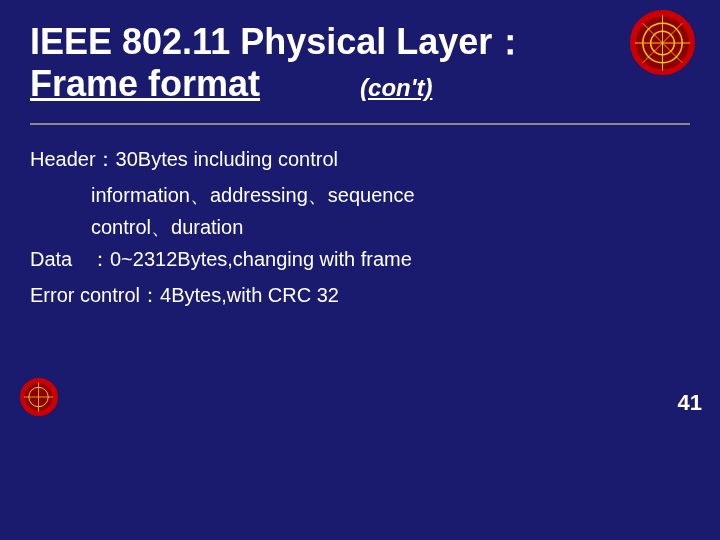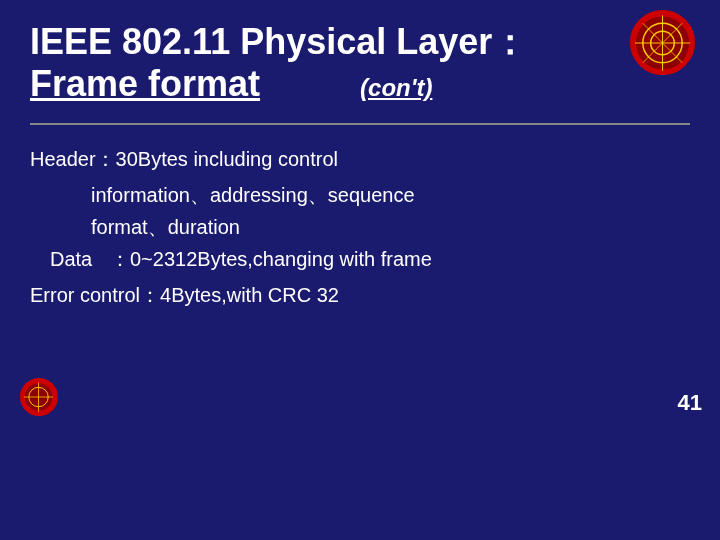--- a/index.html
+++ b/index.html
@@ -110,21 +110,20 @@
       display: flex;
       align-items: flex-start;
       margin-bottom: 4px;
     }
 
     .content-label {
       font-size: 20px;
       font-weight: normal;
       min-width: 70px;
       flex-shrink: 0;
-      margin-left: 20px;
     }
 
     .content-text {
       font-size: 20px;
     }
 
     .indented {
       margin-left: 61px;
       font-size: 20px;
     }
@@ -193,21 +192,21 @@
 
 
   <div class="content-area">
     <div class="content-row">
       <span>Header：30Bytes including control</span>
     </div>
     <div class="indented">
       <span>information、addressing、sequence</span>
     </div>
     <div class="indented">
-      <span>format、duration</span>
+      <span>control、duration</span>
     </div>
     <div class="content-row">
       <span class="content-label" style="min-width:60px;">Data</span>
       <span class="content-text">：0~2312Bytes,changing with frame</span>
     </div>
     <div class="content-row">
       <span>Error control：4Bytes,with CRC 32</span>
     </div>
   </div>
 

